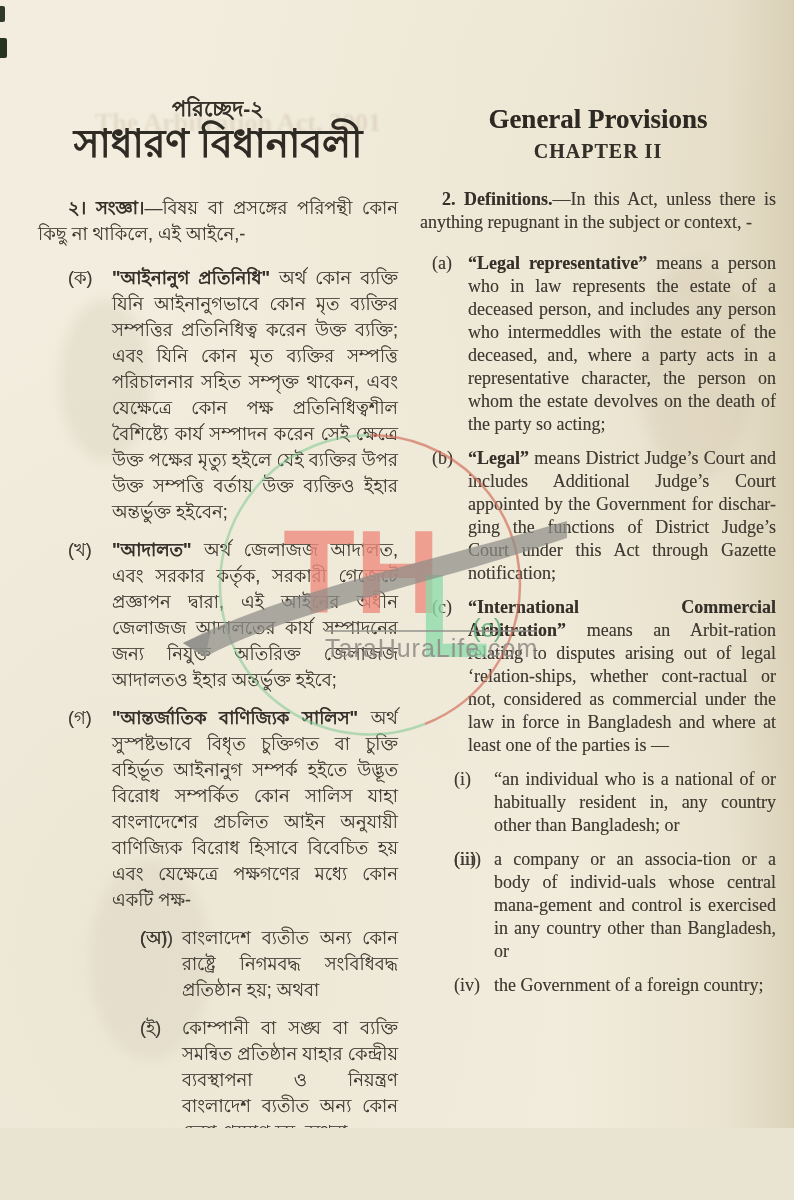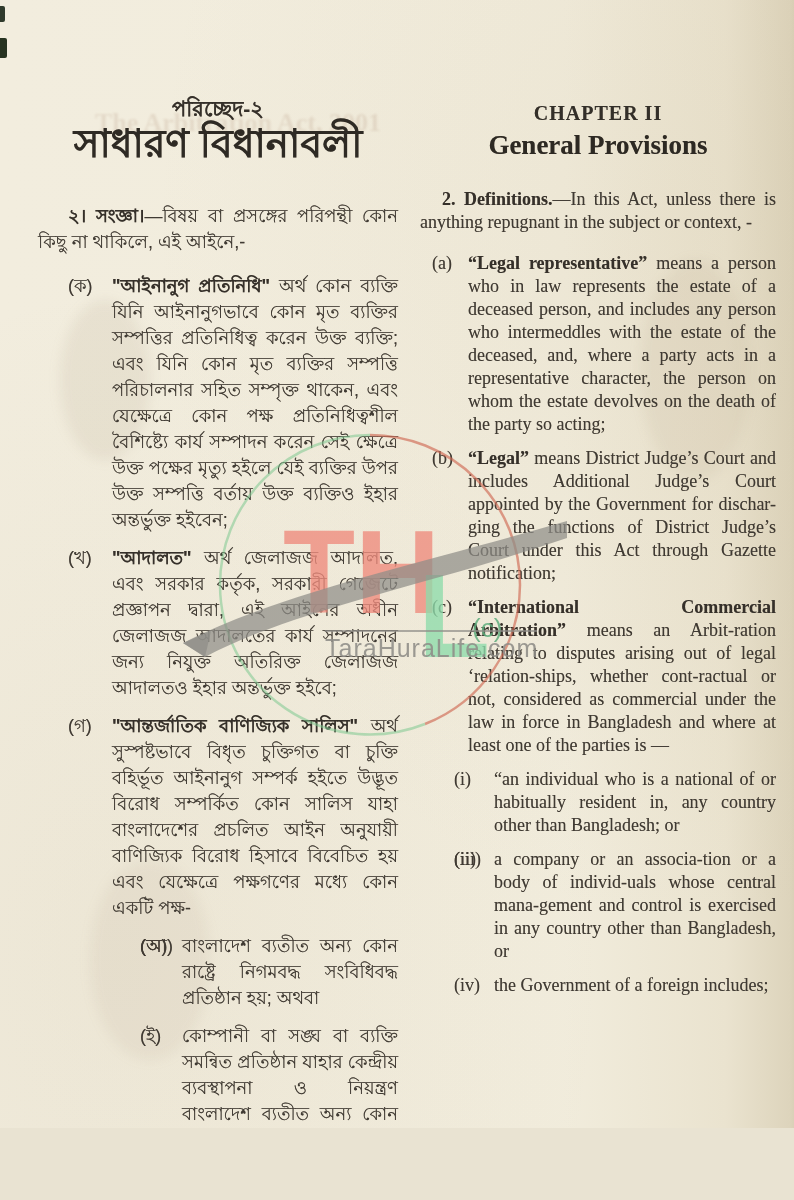--- a/index.html
+++ b/index.html
@@ -25,21 +25,21 @@
     font-size:18px;line-height:26px;}
   .col-en{left:420px;top:100px;width:356px;
     font-size:18px;line-height:23px;}
 
   .center{text-align:center;}
   .bn-chapter{font-weight:bold;font-size:21px;line-height:28px;color:#35302a;}
   .bn-title{font-weight:bold;font-size:39px;line-height:42px;color:#2e2a24;}
   .en-chapter{font-weight:bold;font-size:20px;line-height:26px;letter-spacing:1px;color:#332f29;}
   .en-title{font-weight:bold;font-size:27px;line-height:38px;color:#2d2923;}
 
-  .intro{margin-top:38px;text-align:justify;}
+  .intro{margin-top:30px;text-align:justify;}
   .col-bn .intro{text-indent:30px;}
   .col-en .intro{margin-top:24px;text-indent:22px;}
   b{color:#35302a;}
 
   .items-bn{margin-left:30px;}
   .item-bn{position:relative;padding-left:44px;margin-top:12px;text-align:justify;}
   .item-bn .marker{position:absolute;left:0;top:0;}
   .subs-bn{margin-left:102px;}
   .sub-bn{position:relative;padding-left:42px;margin-top:12px;text-align:justify;}
   .sub-bn .marker{position:absolute;left:0;top:0;}
@@ -115,22 +115,22 @@
       </div>
       <div class="sub-bn">
         <span class="marker">(ই)</span>
         <span>কোম্পানী বা সঙ্ঘ বা ব্যক্তি সমন্বিত প্রতিষ্ঠান যাহার কেন্দ্রীয় ব্যবস্থাপনা ও নিয়ন্ত্রণ বাংলাদেশ ব্যতীত অন্য কোন দেশে প্রয়োগ হয়; অথবা</span>
       </div>
 
     </div>
   </div>
 
   <div class="col col-en">
+    <div class="center en-title">General Provisions</div>
     <div class="center en-chapter">CHAPTER II</div>
-    <div class="center en-title">General Provisions</div>
 
     <p class="intro"><b>2. Definitions.</b><span>—In this Act, unless there is anything repugnant in the subject or context, -</span></p>
 
     <div class="items-en">
       <div class="item-en">
         <span class="marker">(a)</span>
         <b>“Legal representative”</b><span> means a person who in law represents the estate of a deceased person, and includes any person who intermeddles with the estate of the deceased, and, where a party acts in a representative character, the person on whom the estate devolves on the death of the party so acting;</span>
       </div>
       <div class="item-en">
         <span class="marker">(b)</span>
@@ -149,21 +149,21 @@
       </div>
       <div class="sub-en">
         <span class="marker">(ii)</span>
       </div>
       <div class="sub-en">
         <span class="marker">(iii)</span>
         <span>a company or an associa-tion or a body of individ-uals whose central mana-gement and control is exercised in any country other than Bangladesh, or</span>
       </div>
       <div class="sub-en">
         <span class="marker">(iv)</span>
-        <span>the Government of a foreign includes;</span>
+        <span>the Government of a foreign country;</span>
       </div>
     </div>
   </div>
 
   <div class="watermark">
     <svg width="400" height="400" viewBox="0 0 400 400">
 
       <path d="M 195 40 A 150 150 0 0 1 345 190 A 150 150 0 0 1 250 329" fill="none" stroke="#cf6a55" stroke-width="2.5" opacity="0.65"></path>
       <path d="M 250 329 A 150 150 0 0 1 45 190 A 150 150 0 0 1 195 40" fill="none" stroke="#7ec98f" stroke-width="2.5" opacity="0.55"></path>
 

